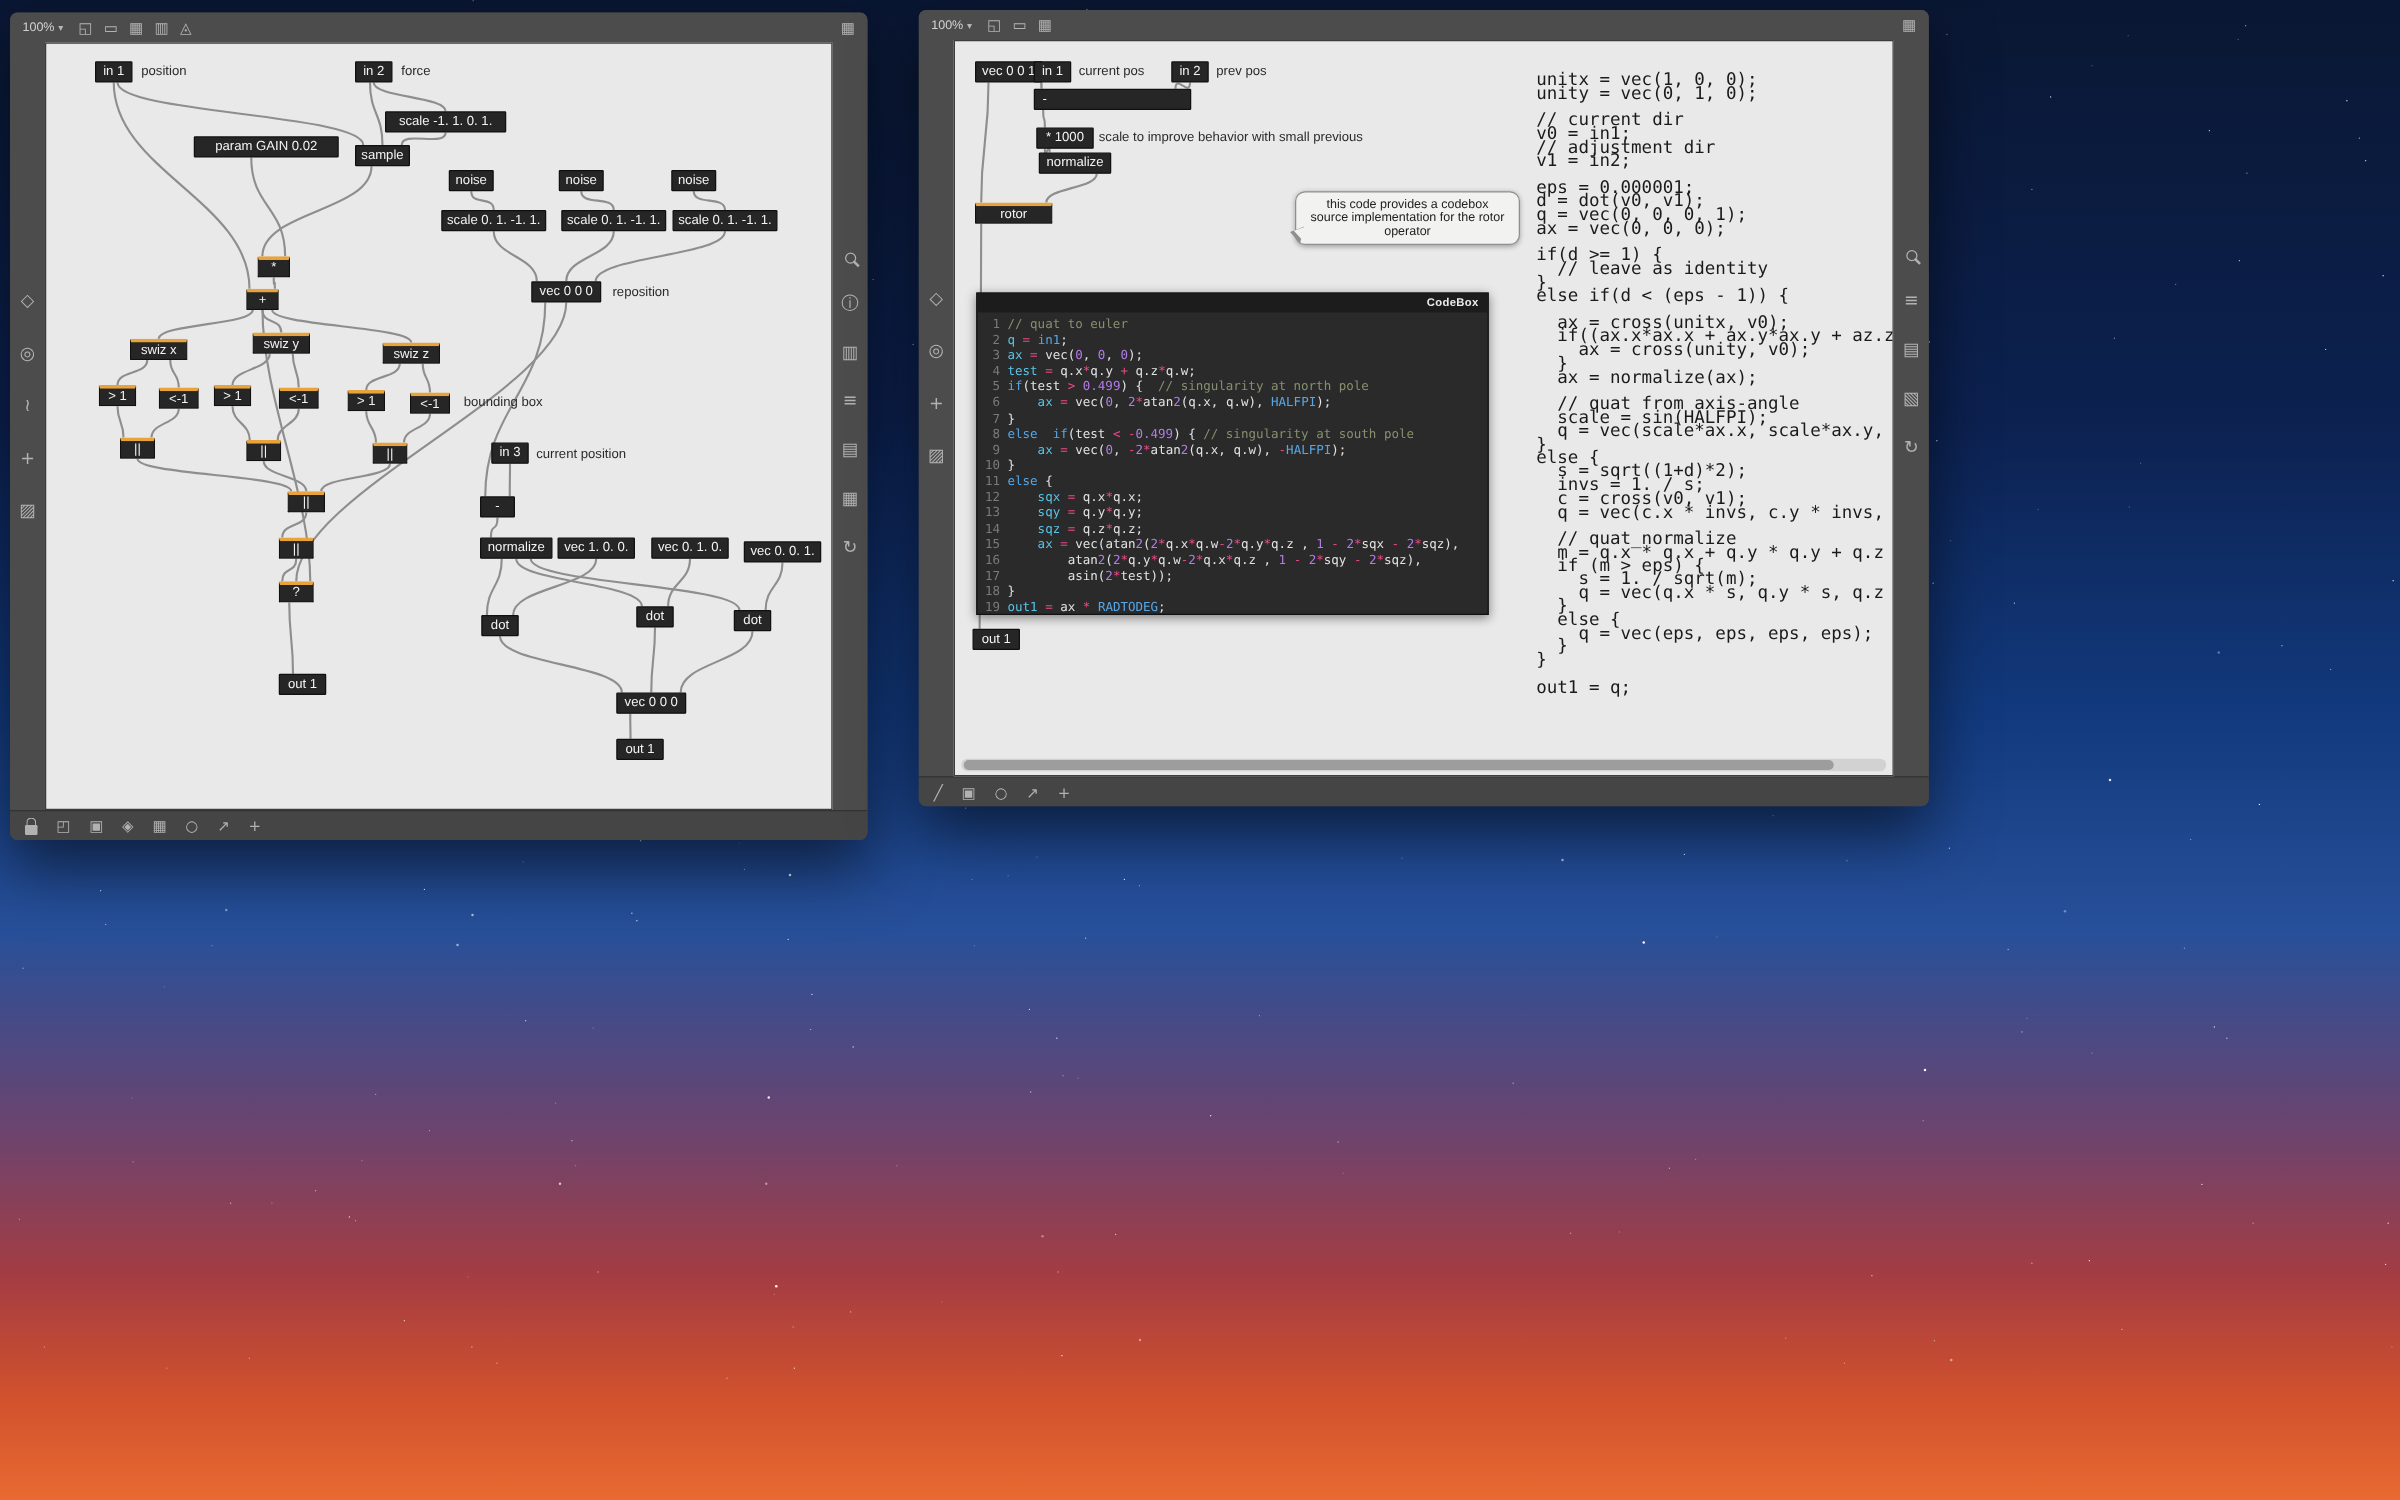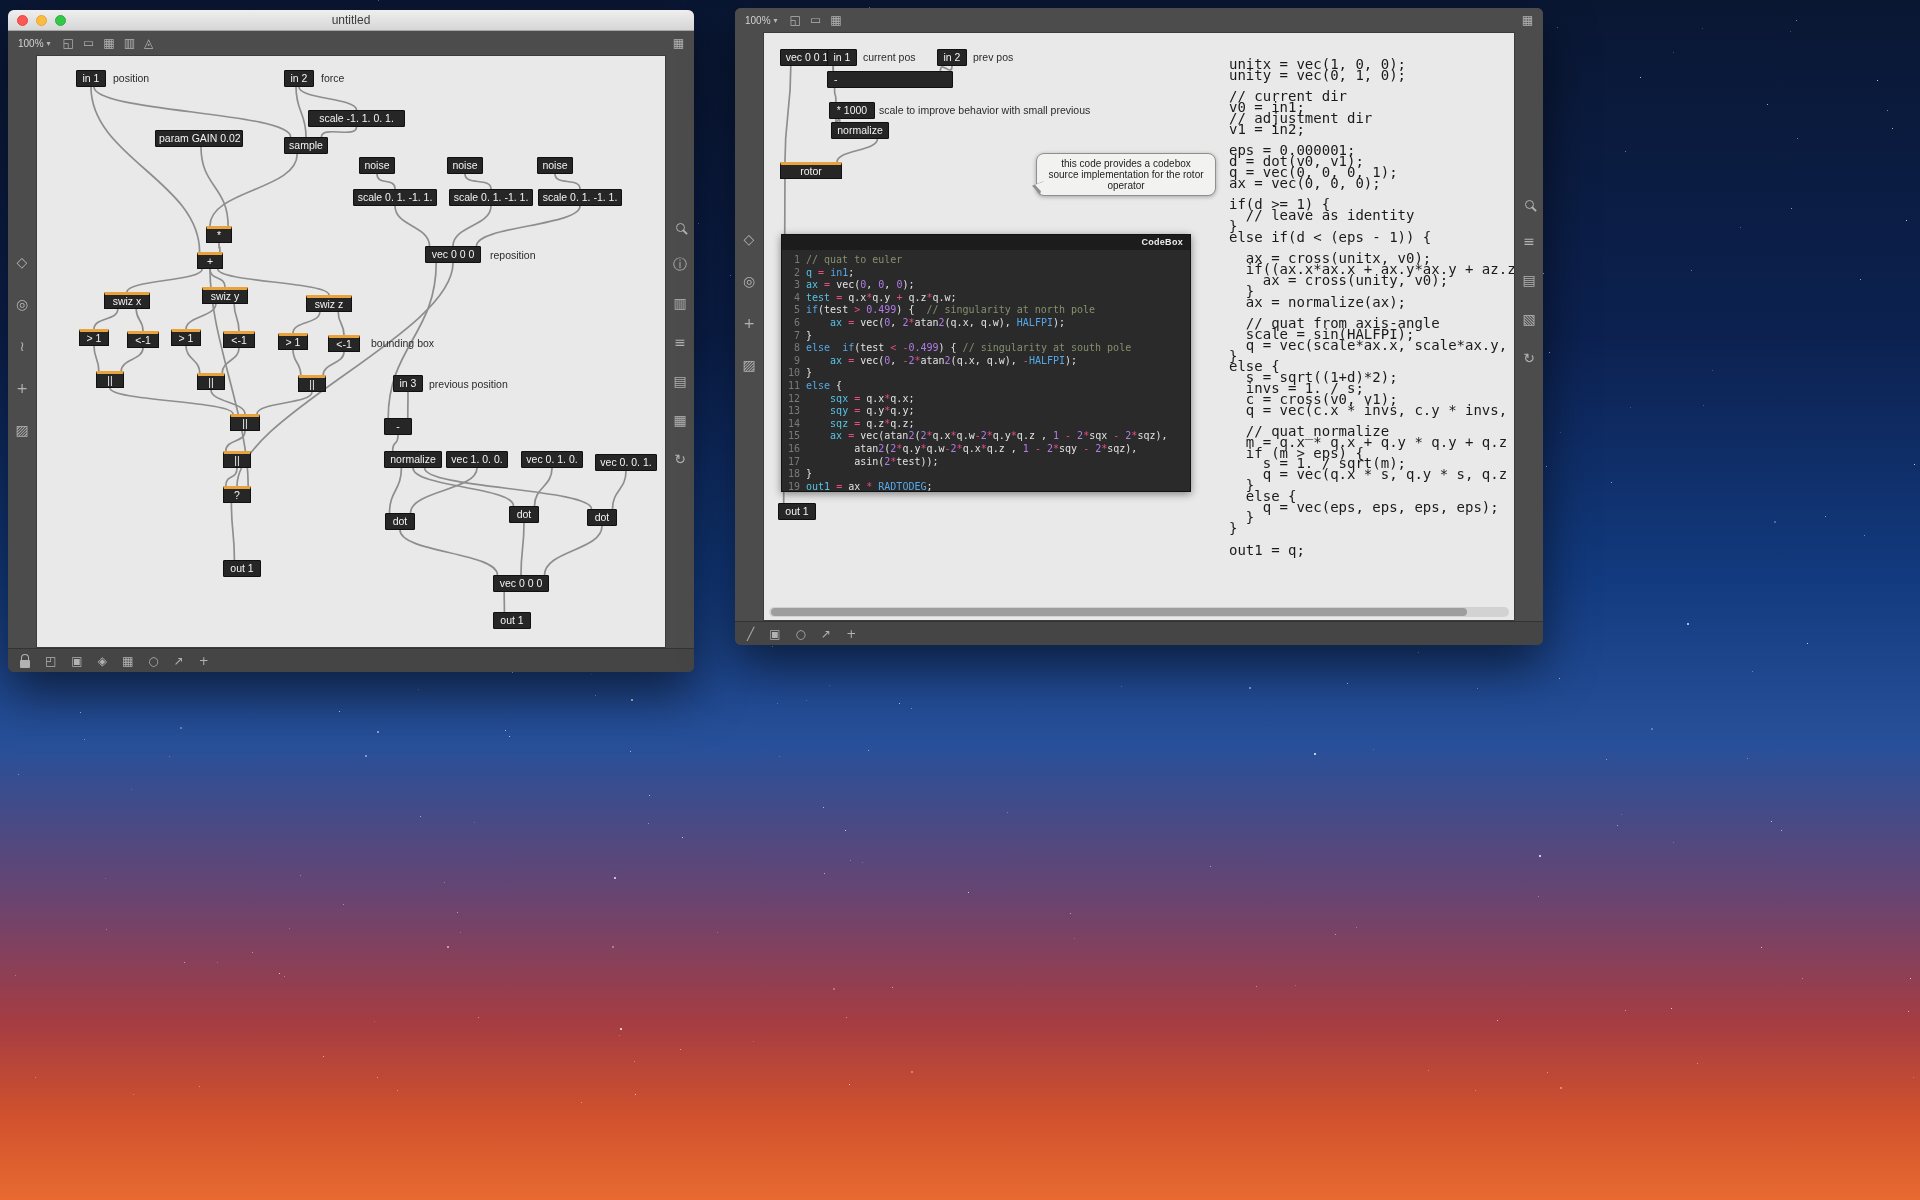--- a/index.html
+++ b/index.html
@@ -362,30 +362,20 @@
       <i style="left: 19.6763%; top: 0.0122256%; width: 1px; height: 1px; opacity: 0.425076;"></i>
       <i style="left: 35.7611%; top: 33.497%; width: 1px; height: 1px; opacity: 0.538632;"></i>
       <i style="left: 26.3263%; top: 60.7979%; width: 1px; height: 1px; opacity: 0.889917;"></i>
       <i style="left: 13.836%; top: 37.5678%; width: 1px; height: 1px; opacity: 0.305287;"></i>
       <i style="left: 50.7178%; top: 12.2611%; width: 2px; height: 2px; opacity: 0.934887;"></i>
       <i style="left: 47.4503%; top: 89.226%; width: 2px; height: 2px; opacity: 0.418742;"></i>
       <i style="left: 3.1502%; top: 41.7505%; width: 1px; height: 1px; opacity: 0.388034;"></i>
     </div>
 
   <section class="window" id="win-left" style="left:8px;top:10px;width:686px;height:662px">
-    <header class="titlebar">
-      <span class="traffic">
-        <i class="tl red"></i>
-        <i class="tl yellow"></i>
-        <i class="tl green"></i>
-      </span>
-      <span class="title">
-        <span>untitled</span>
-      </span>
-    </header>
     <div class="toolbar">
       <span class="zoom chev">
         <span>100%</span>
       </span>
       <span class="tb-group" id="tb-left-icons">
           <span class="gicon">◱</span>
           <span class="gicon">▭</span>
           <span class="gicon">▦</span>
           <span class="gicon">▥</span>
           <span class="gicon">◬</span>
@@ -452,21 +442,21 @@
             <path d="M 589 415 C 589 434, 575.5 434, 575.5 453"></path>
             <path d="M 363 474 C 363 496.5, 460.48 496.5, 460.48 519"></path>
             <path d="M 487 467 C 487 493, 484 493, 484 519"></path>
             <path d="M 565 470 C 565 494.5, 507.52 494.5, 507.52 519"></path>
             <path d="M 467.2 536 C 467.2 548, 467.4 544, 467.4 556"></path>
             <path d="M 194.4 447 C 194.4 475.5, 197.4 475.5, 197.4 504"></path>
           </svg>
       <div class="node" style="left: 39px; top: 14px; width: 30px;">in 1</div>
           <div class="node" style="left: 247px; top: 14px; width: 30px;">in 2</div>
           <div class="node" style="left: 271px; top: 54px; width: 97px;">scale -1. 1. 0. 1.</div>
-          <div class="node" style="left: 118px; top: 74px; width: 88px;">param GAIN 0.02</div>
+          <div class="node" style="left: 118px; top: 74px; width: 116px;">param GAIN 0.02</div>
           <div class="node" style="left: 247px; top: 81px; width: 44px;">sample</div>
           <div class="node" style="left: 322px; top: 101px; width: 36px;">noise</div>
           <div class="node" style="left: 410px; top: 101px; width: 36px;">noise</div>
           <div class="node" style="left: 500px; top: 101px; width: 36px;">noise</div>
           <div class="node" style="left: 316px; top: 133px; width: 84px;">scale 0. 1. -1. 1.</div>
           <div class="node" style="left: 412px; top: 133px; width: 84px;">scale 0. 1. -1. 1.</div>
           <div class="node" style="left: 501px; top: 133px; width: 84px;">scale 0. 1. -1. 1.</div>
           <div class="node hl" style="left: 169px; top: 170px; width: 26px;">*</div>
           <div class="node hl" style="left: 160px; top: 196px; width: 26px;">+</div>
           <div class="node" style="left: 388px; top: 190px; width: 56px;">vec 0 0 0</div>
@@ -494,21 +484,21 @@
           <div class="node" style="left: 348px; top: 457px; width: 30px;">dot</div>
           <div class="node" style="left: 472px; top: 450px; width: 30px;">dot</div>
           <div class="node" style="left: 550px; top: 453px; width: 30px;">dot</div>
           <div class="node" style="left: 186px; top: 504px; width: 38px;">out 1</div>
           <div class="node" style="left: 456px; top: 519px; width: 56px;">vec 0 0 0</div>
           <div class="node" style="left: 456px; top: 556px; width: 38px;">out 1</div>
           <div class="patch-comment" style="left: 76px; top: 16px;">position</div>
           <div class="patch-comment" style="left: 284px; top: 16px;">force</div>
           <div class="patch-comment" style="left: 453px; top: 193px;">reposition</div>
           <div class="patch-comment" style="left: 334px; top: 281px;">bounding box</div>
-          <div class="patch-comment" style="left: 392px; top: 322px;">previous position</div>
+          <div class="patch-comment" style="left: 392px; top: 322px;">current position</div>
         </div>
       <div class="strip r" id="strip-left-R">
           <span class="cssicon i-mag"></span>
           <span class="gicon">ⓘ</span>
           <span class="gicon">▥</span>
           <span class="gicon">≡</span>
           <span class="gicon">▤</span>
           <span class="gicon">▦</span>
           <span class="gicon">↻</span>
         </div>

